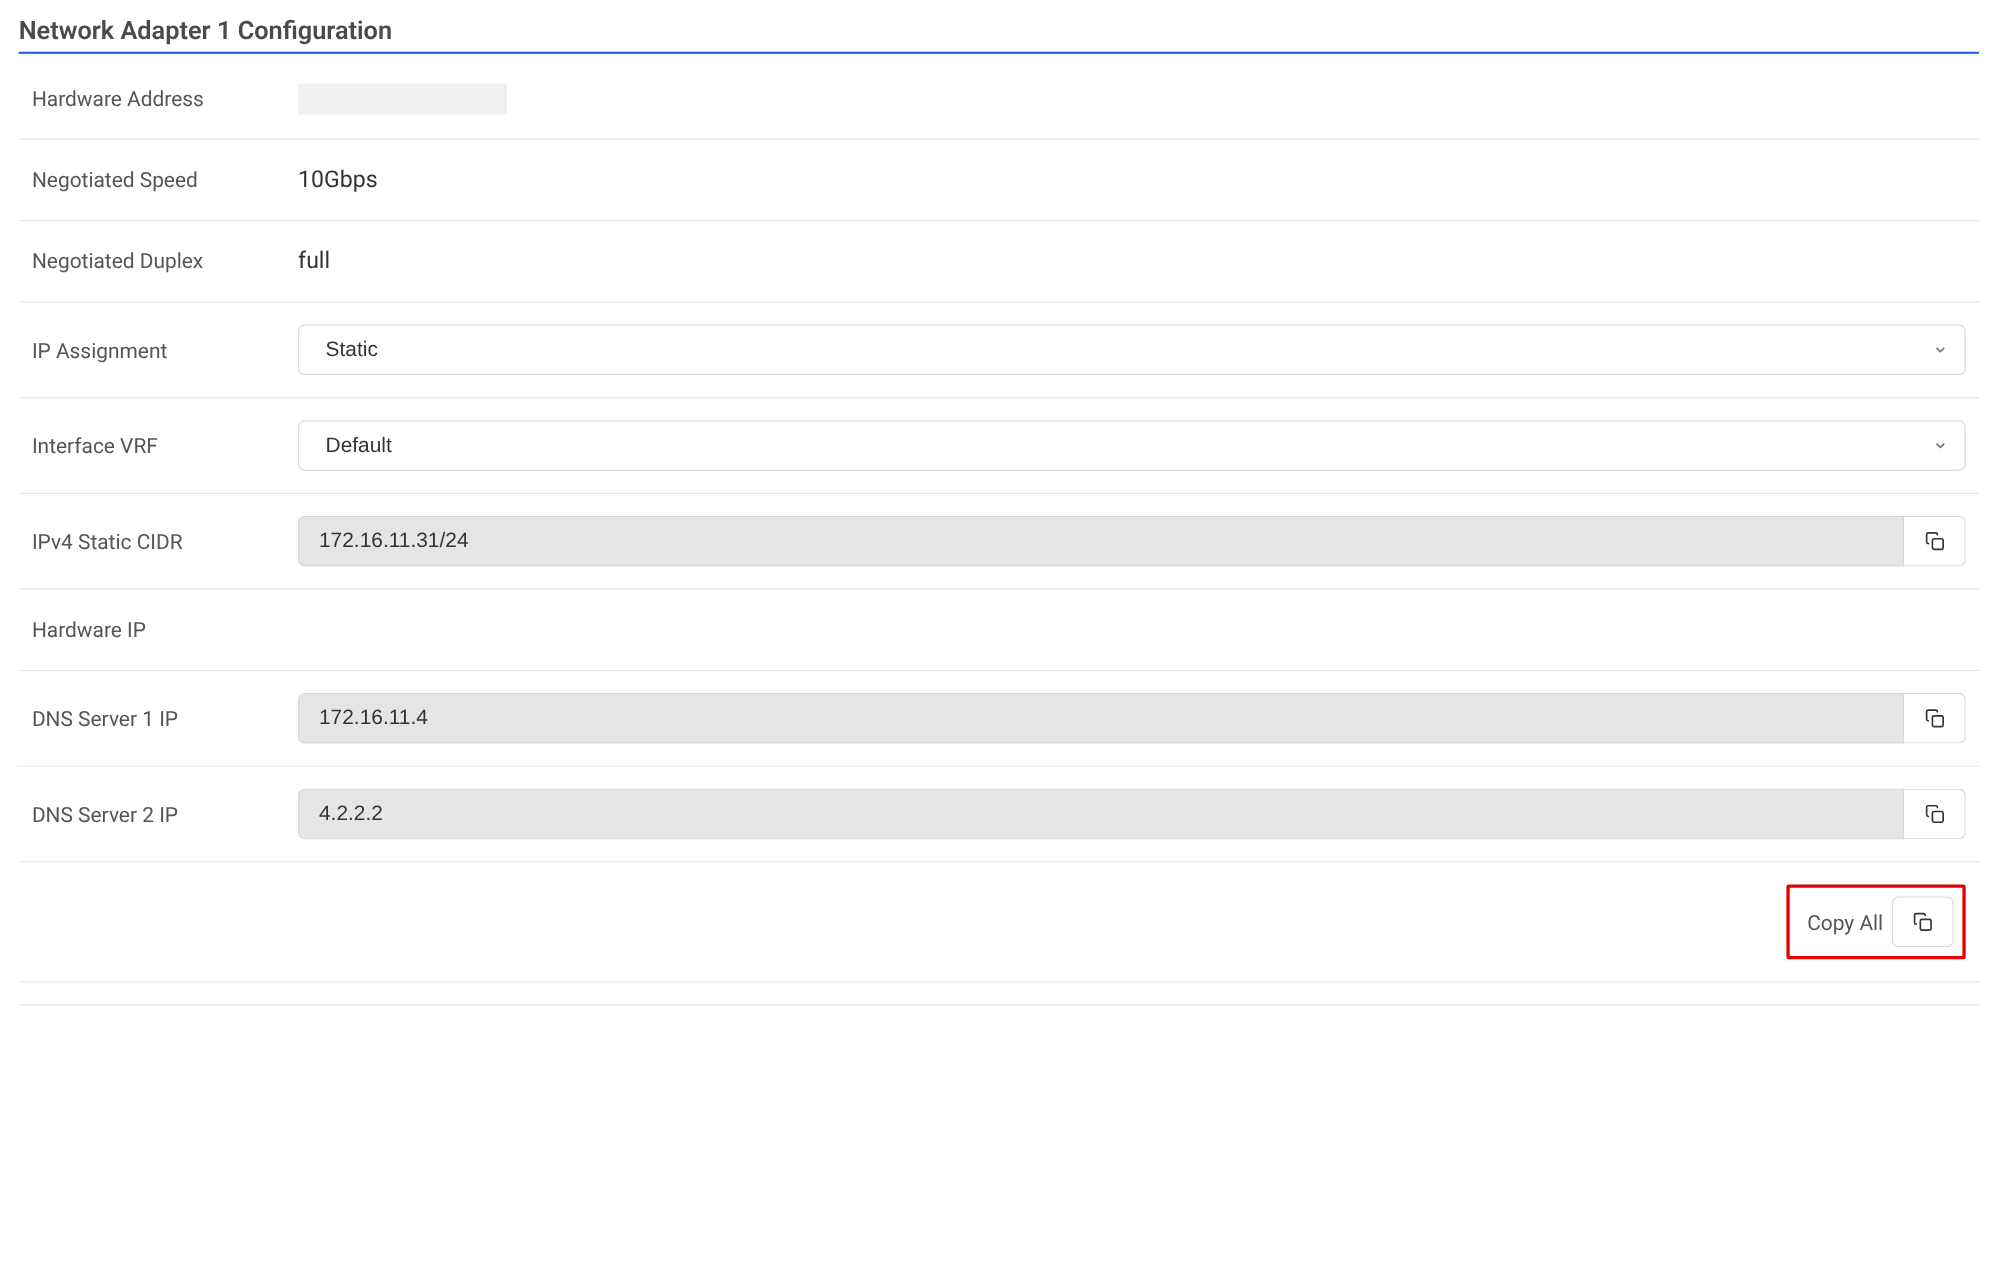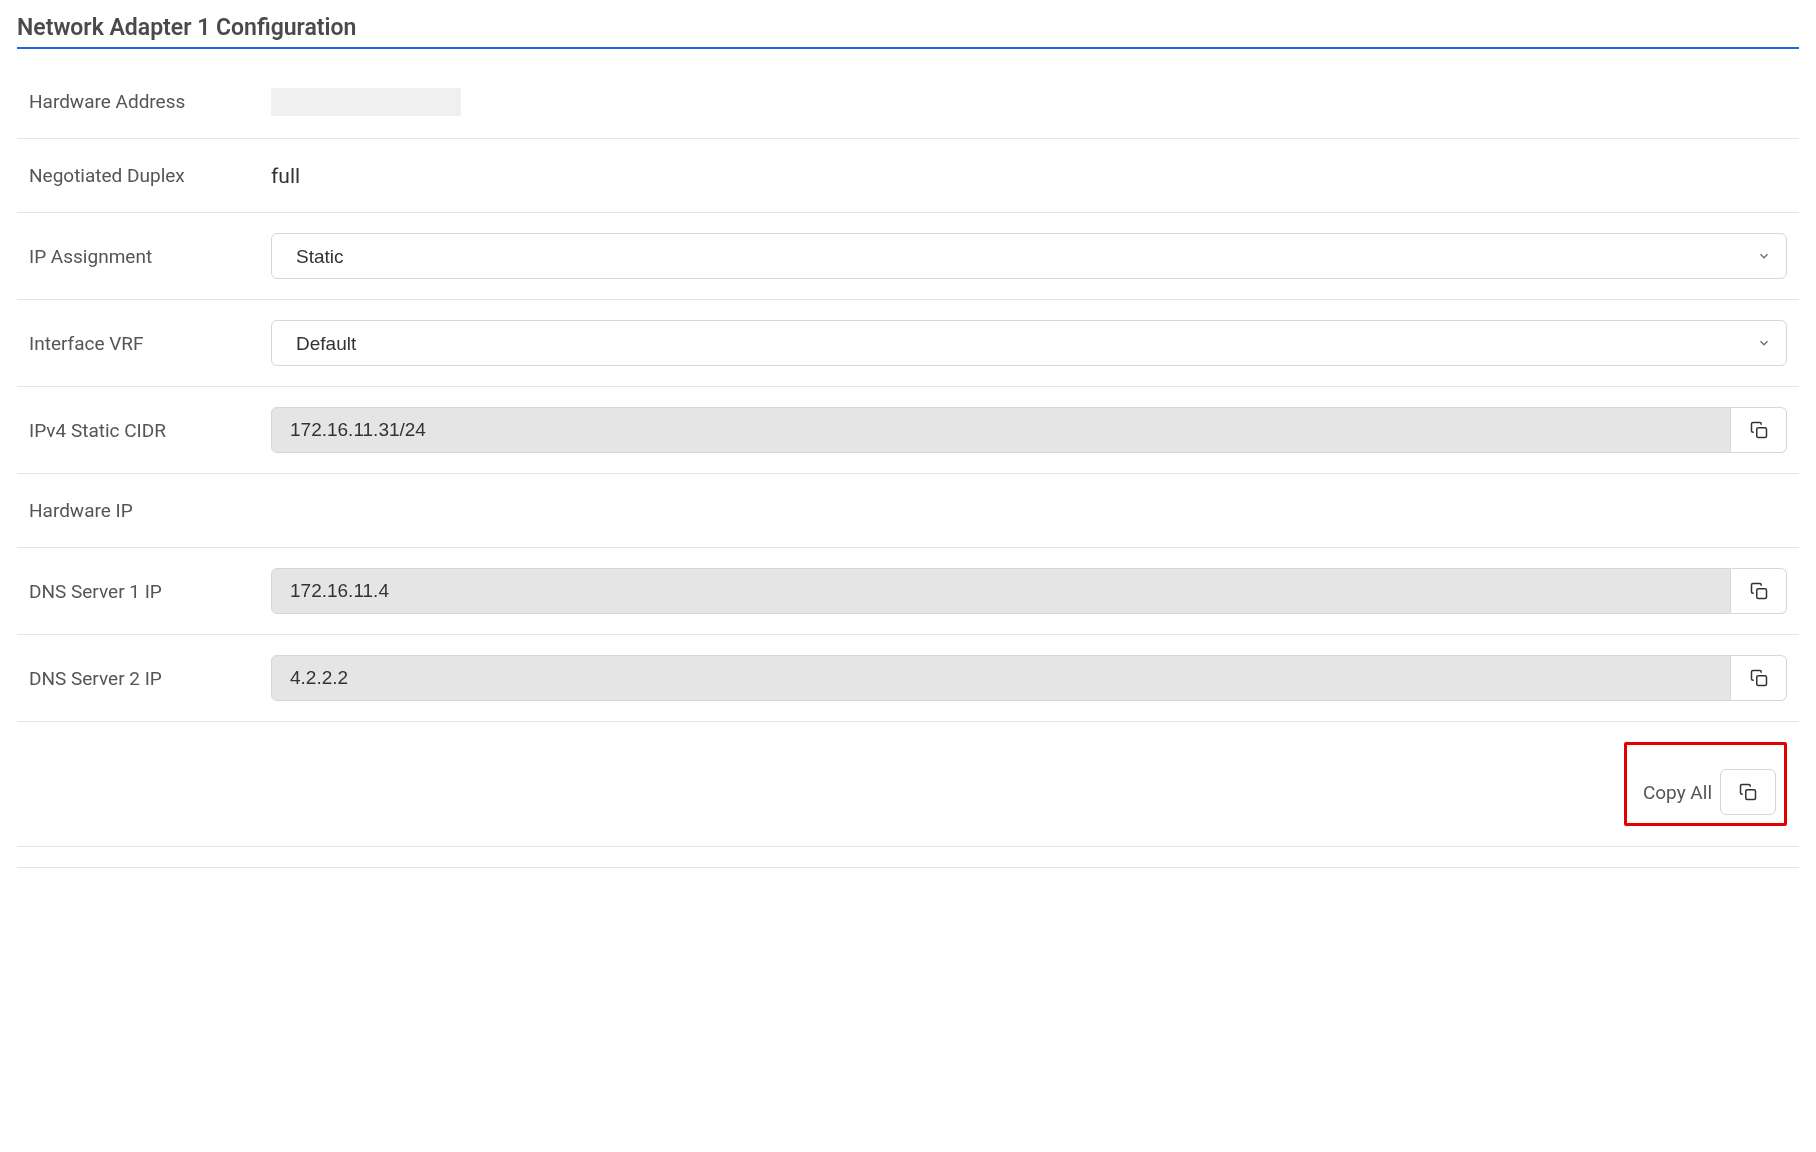--- a/index.html
+++ b/index.html
@@ -12,21 +12,21 @@
       background: #fff;
       color: #333;
       padding: 14px 17px;
     }
     .section-title {
       font-size: 23px;
       font-weight: 600;
       color: #4a4a4a;
       padding-bottom: 6px;
       border-bottom: 2px solid #2563eb;
-      margin-bottom: 16px;
+      margin-bottom: 4px;
     }
     .form-section {
       border-bottom: 1px solid #e5e5e5;
       margin-bottom: 15px;
     }
     .form-row {
       display: flex;
       align-items: center;
       padding: 20px 12px;
       border-bottom: 1px solid #e5e5e5;
@@ -118,21 +118,21 @@
       display: flex;
       align-items: center;
       justify-content: flex-end;
       padding: 20px 12px;
       border-bottom: 1px solid #e5e5e5;
     }
     .copy-all-highlight {
       display: flex;
       align-items: center;
       gap: 8px;
-      padding: 24px 8px 8px 16px;
+      padding: 8px 8px 8px 16px;
       border: 3px solid #e30000;
       border-radius: 2px;
     }
     .copy-all-label {
       font-size: 19px;
       color: #555;
     }
     .copy-all-btn {
       width: 56px;
       height: 46px;
@@ -160,20 +160,24 @@
 
 <div class="form-section">
 
   <div class="form-row">
     <div class="form-label">Hardware Address</div>
     <div class="redacted-value">
       <div class="redacted-box"></div>
     </div>
   </div>
 
+  <div class="form-row">
+    <div class="form-label">Negotiated Speed</div>
+    <div class="form-value">10Gbps</div>
+  </div>
 
   <div class="form-row">
     <div class="form-label">Negotiated Duplex</div>
     <div class="form-value">full</div>
   </div>
 
   <div class="form-row">
     <div class="form-label">IP Assignment</div>
     <div class="select-wrapper">
       <select class="form-select">

